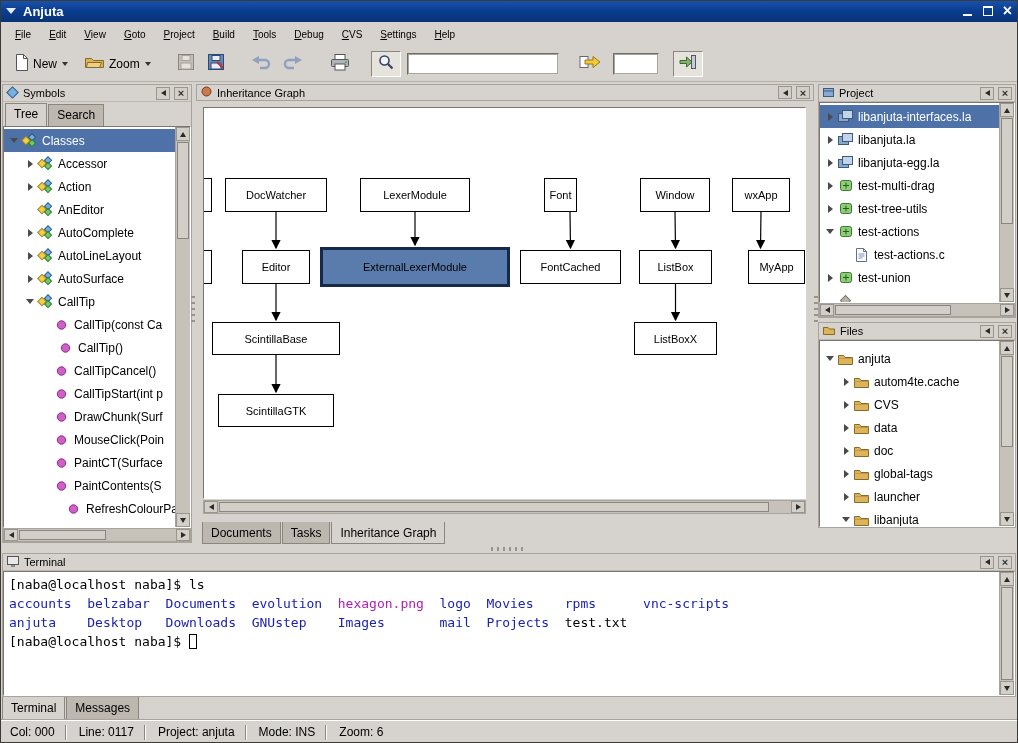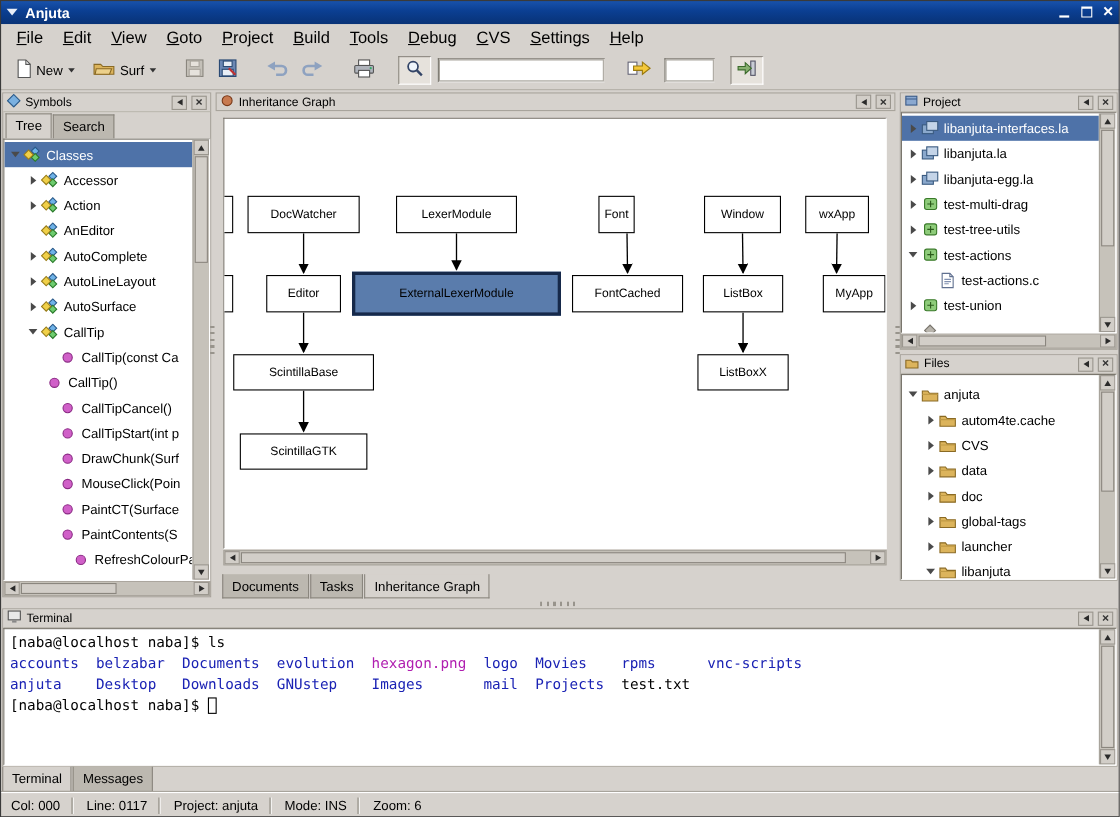--- a/index.html
+++ b/index.html
@@ -17,21 +17,21 @@
   .win-menu-tri { width:0; height:0; border-left:5px solid transparent; border-right:5px solid transparent; border-top:6px solid #e8eef8; }
   .titlebar .title { color:#fff; font-weight:bold; font-size:13px; flex:1; }
   .winctl { display:flex; align-items:center; gap:10px; }
   .ctl-min { width:10px; height:11px; position:relative; }
   .ctl-min::after { content:""; position:absolute; left:0; bottom:1px; width:9px; height:2px; background:#fff; }
   .ctl-max { width:10px; height:10px; border:1px solid #fff; border-top:2px solid #fff; }
   .ctl-close { color:#fff; font-size:16px; font-weight:bold; line-height:14px; }
 
   
   .menubar { position:absolute; top:22px; left:0; right:0; height:24px; display:flex; align-items:center; padding:0 6px; background:#d6d2cd; }
-  .menu-item { padding:3px 9px; font-size:15px;text-align:center; }
+  .menu-item { padding:3px 9px; font-size:10px;text-align:center; }
 
   
   .toolbar { position:absolute; top:46px; left:0; right:0; height:36px; background:#d6d2cd;
     border-bottom:1px solid #b4b0a8; display:flex; align-items:center; padding:0 8px; }
   .tb-btn { height:28px; display:flex; align-items:center; gap:4px; padding:0 5px; border:1px solid transparent; }
   .dd-arrow { width:0; height:0; border-left:3.5px solid transparent; border-right:3.5px solid transparent; border-top:4px solid #333; margin-left:1px; }
   .tb-framed { border:1px solid; border-color:#8a867e #fff #fff #8a867e; background:#e6e2dc; height:26px; width:30px; justify-content:center; padding:0; display:flex; align-items:center; }
   .entry { height:22px; background:#fff; border:1px solid; border-color:#6f6b62 #d8d4cf #d8d4cf #6f6b62; outline:1px solid #a9a59d; outline-offset:-2px; padding:0 4px; font-family:"Liberation Sans",sans-serif; font-size:12px; }
   .entry-wide { width:152px; margin-left:6px; }
   .entry-small { width:46px; margin-left:6px; }
@@ -131,21 +131,21 @@
           <path d="M9.5 1.5 v4 h4" fill="none" stroke="#555"></path>
         </svg></span>
     <span>New</span>
     <span class="dd-arrow"></span>
   </div>
   <div class="tb-btn" style="margin-left:4px">
     <span><svg width="21" height="16">
           <path d="M1.5 13.5 v-9 h6 l2 2 h10 v7 z" fill="#dcb45c" stroke="#8a6a24"></path>
           <path d="M3.5 8.5 h14 l-2 5 h-13 z" fill="#ecd08a" stroke="#8a6a24"></path>
         </svg></span>
-    <span>Surf</span>
+    <span>Zoom</span>
     <span class="dd-arrow"></span>
   </div>
   <span class="sp"></span>
   <div class="tb-btn">
     <span><svg width="18" height="18">
           <rect x="1.5" y="1.5" width="15" height="15" fill="#c4c0b8" stroke="#8a867e"></rect>
           <rect x="5" y="2.5" width="8" height="5" fill="#e6e2dc" stroke="#a8a49c"></rect>
           <rect x="4" y="10" width="10" height="6" fill="#e6e2dc" stroke="#a8a49c"></rect>
         </svg></span>
   </div>
@@ -325,21 +325,21 @@
         </div>
         <div class="tree-row" style="padding-left: 36px;">
           <span class="exp"></span>
           <span class="ticon">
             <svg width="13" height="15">
               <circle cx="6.5" cy="8" r="4.2" fill="#d060c8" stroke="#8a2a84"></circle>
             </svg>
           </span>
           <span class="tlabel">CallTip(const Ca</span>
         </div>
-        <div class="tree-row" style="padding-left: 24px;">
+        <div class="tree-row" style="padding-left: 40px;">
           <span class="exp"></span>
           <span class="ticon">
             <svg width="13" height="15">
               <circle cx="6.5" cy="8" r="4.2" fill="#d060c8" stroke="#8a2a84"></circle>
             </svg>
           </span>
           <span class="tlabel">CallTip()</span>
         </div>
         <div class="tree-row" style="padding-left: 36px;">
           <span class="exp"></span>

